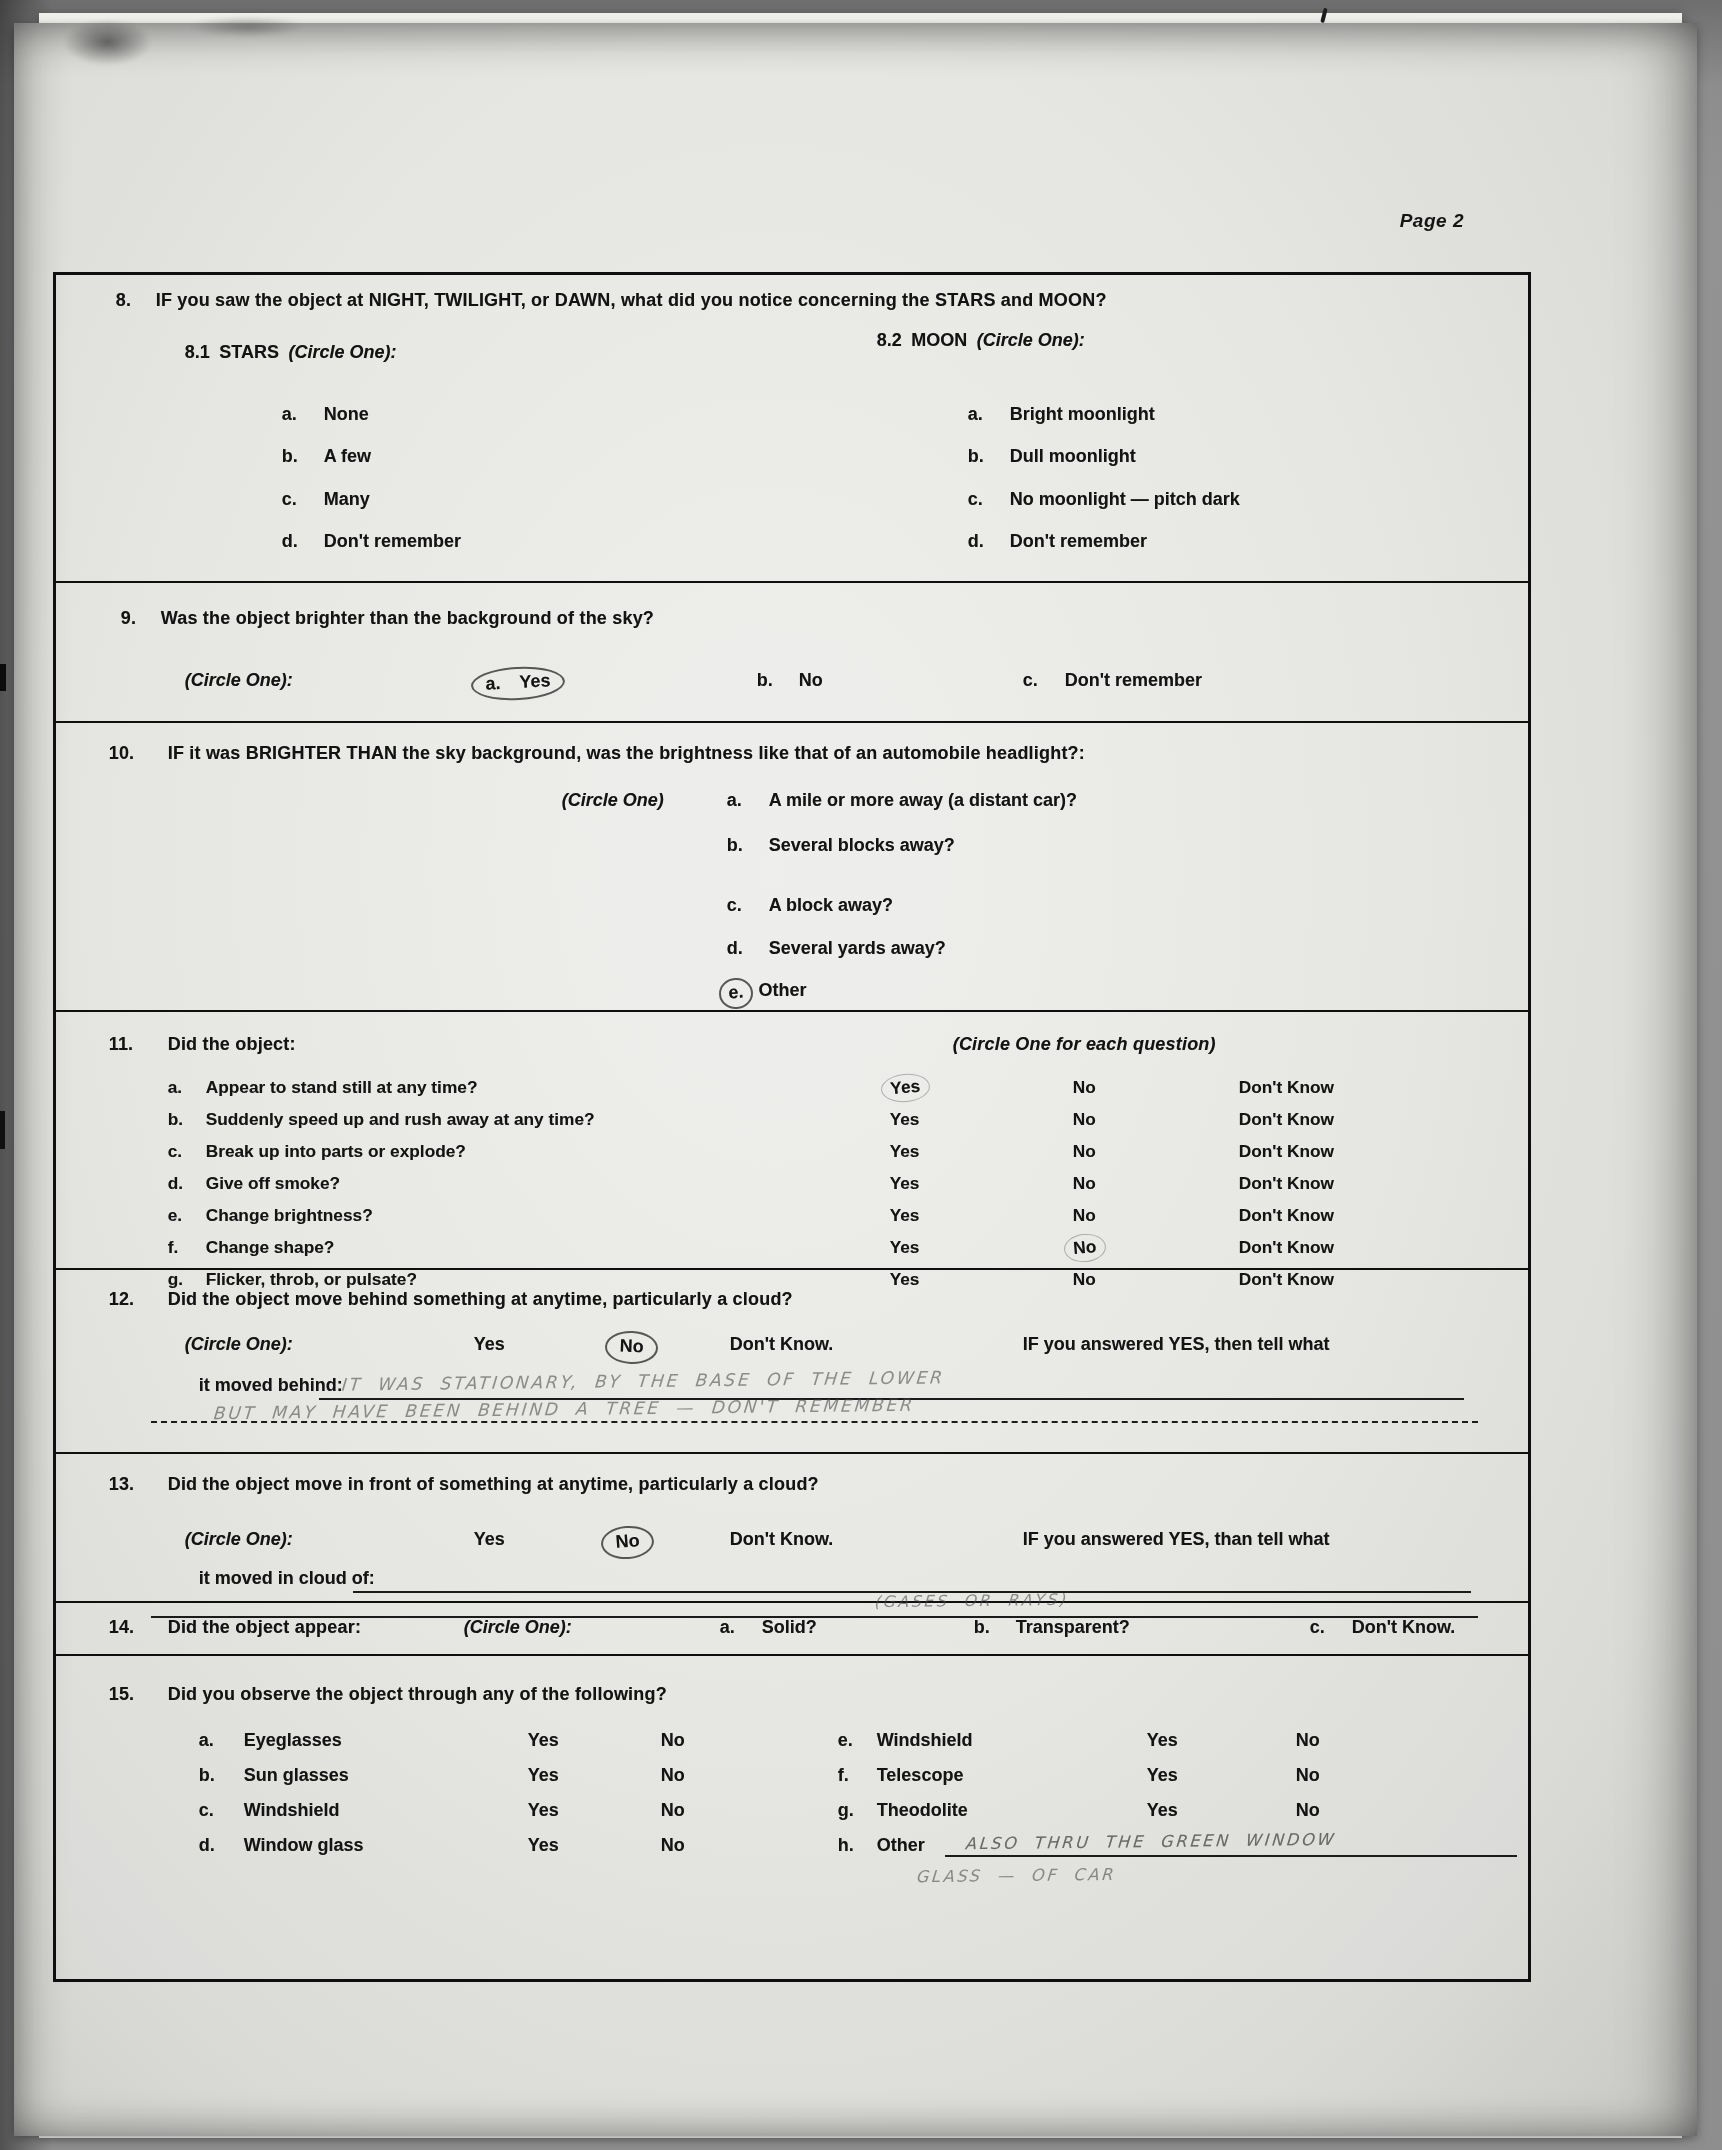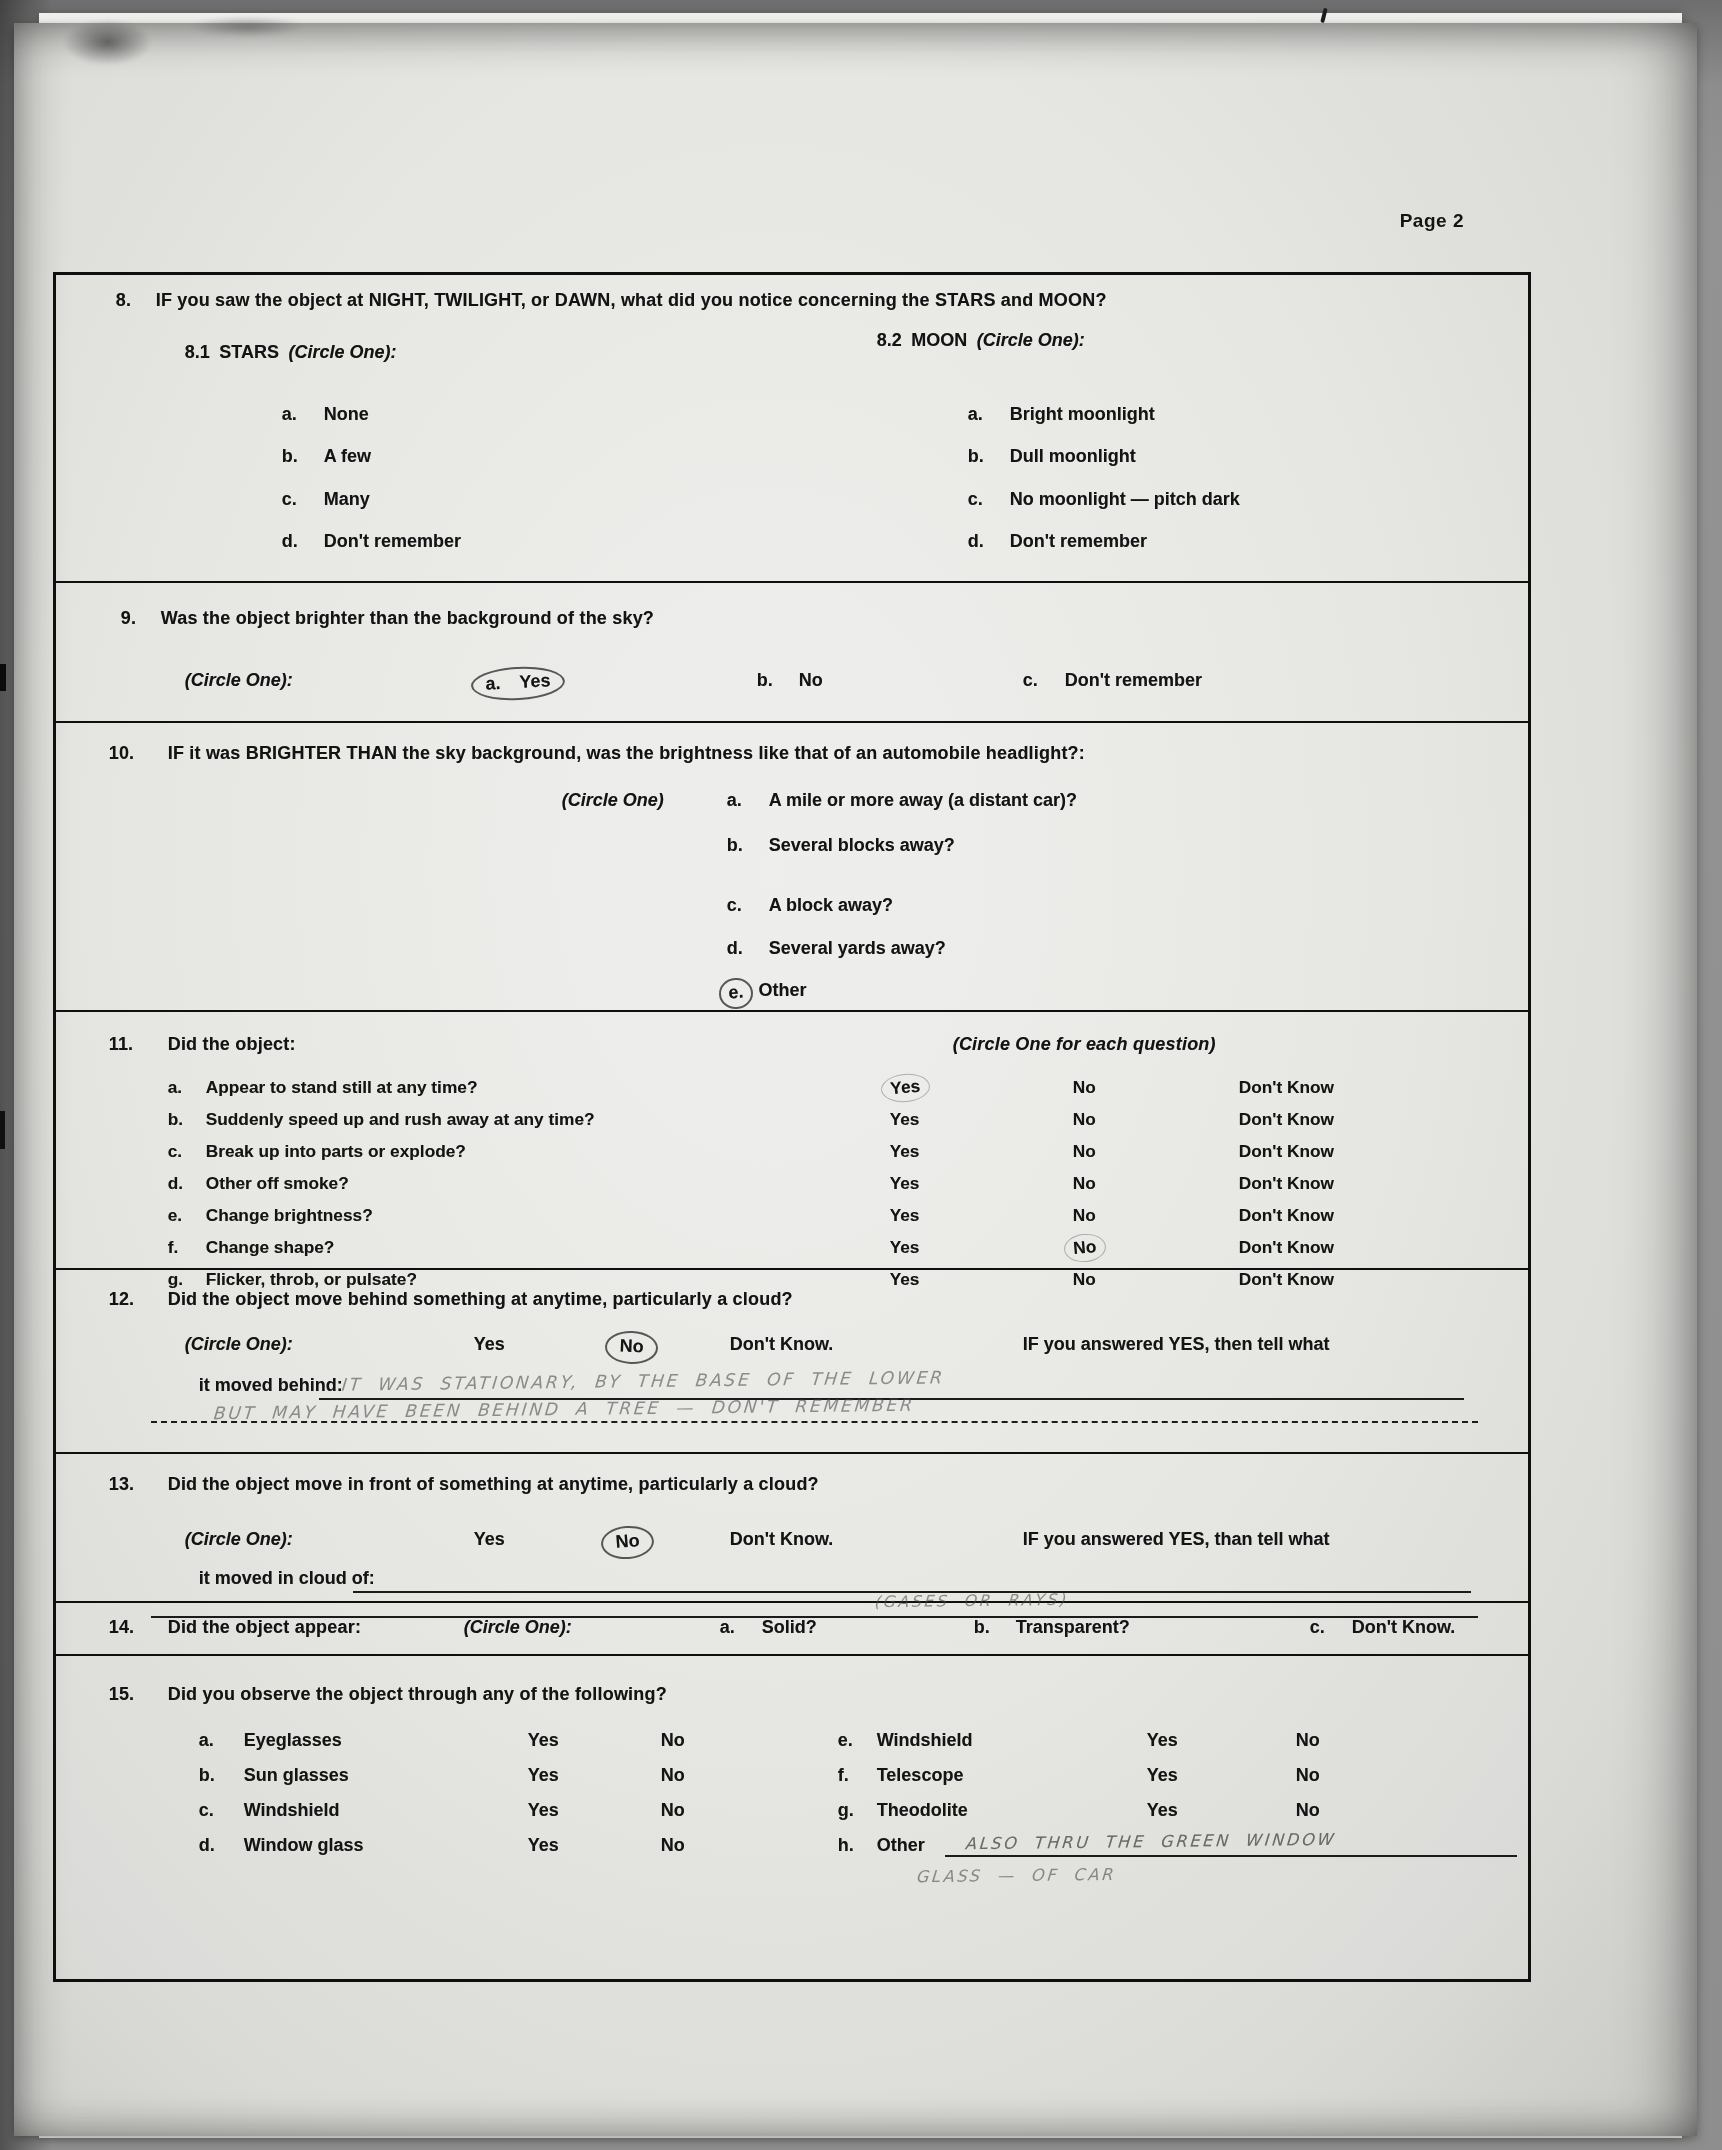--- a/index.html
+++ b/index.html
@@ -15,21 +15,21 @@
   .paper {
     position:absolute; left:13.7px; top:23px; width:1683px; height:2113px;
     background: radial-gradient(ellipse at 45% 40%, #eeeeec 0%, #e6e6e3 45%, #dadad7 78%, #c7c7c4 100%);
     box-shadow:
       inset 29px 0 47px -21px rgba(0,0,0,.33),
       inset -37px 0 63px -23.6px rgba(0,0,0,.40),
       inset 0 29px 45px -21px rgba(0,0,0,.32),
       inset 0 -23.6px 39px -21px rgba(0,0,0,.22),
       0 3.2px 9.5px rgba(0,0,0,.35);
   }
-  .page-label { position:absolute; left:1386px; top:187px; font-size:19px; font-weight:700; color:#141414; letter-spacing:0.5px; }
+  .page-label { position:absolute; left:1386px; top:187px; font-size:19px; font-weight:700; color:#141414; letter-spacing:0.5px;font-style:italic; }
   .form { position:absolute; left:39px; top:249px; width:1478px; height:1710px; border:3.2px solid #0f0f0f; background:rgba(255,255,255,.05); }
   .sec { position:relative; width:100%; border-bottom:2.6px solid #0f0f0f; overflow:visible; }
   .sec:last-child { border-bottom:none;text-decoration:underline; }
   .s8{height:308px}.s9{height:140px}.s10{height:289px}.s11{height:258px}
   .s12{height:184px}.s13{height:149px}.s14{height:53px}.s15{height:242px}
 
   .qline { position:absolute; display:flex; font-weight:700; font-size:18px; color:#131313; letter-spacing:0.2px; white-space:nowrap; text-shadow:0 0 0.5px rgba(0,0,0,.35); }
   .qnum { width:59px; flex:none; }
   .qnum-s { width:40px; flex:none; }
   .it { font-style:italic; }
@@ -212,21 +212,21 @@
         </div>
         <div class="q11row">
           <span class="letter">c.</span>
           <span class="rq">Break up into parts or explode?</span>
           <span class="ryes">Yes</span>
           <span class="rno">No</span>
           <span class="rdk">Don't Know</span>
         </div>
         <div class="q11row">
           <span class="letter">d.</span>
-          <span class="rq">Other off smoke?</span>
+          <span class="rq">Give off smoke?</span>
           <span class="ryes">Yes</span>
           <span class="rno">No</span>
           <span class="rdk">Don't Know</span>
         </div>
         <div class="q11row">
           <span class="letter">e.</span>
           <span class="rq">Change brightness?</span>
           <span class="ryes">Yes</span>
           <span class="rno">No</span>
           <span class="rdk">Don't Know</span>

